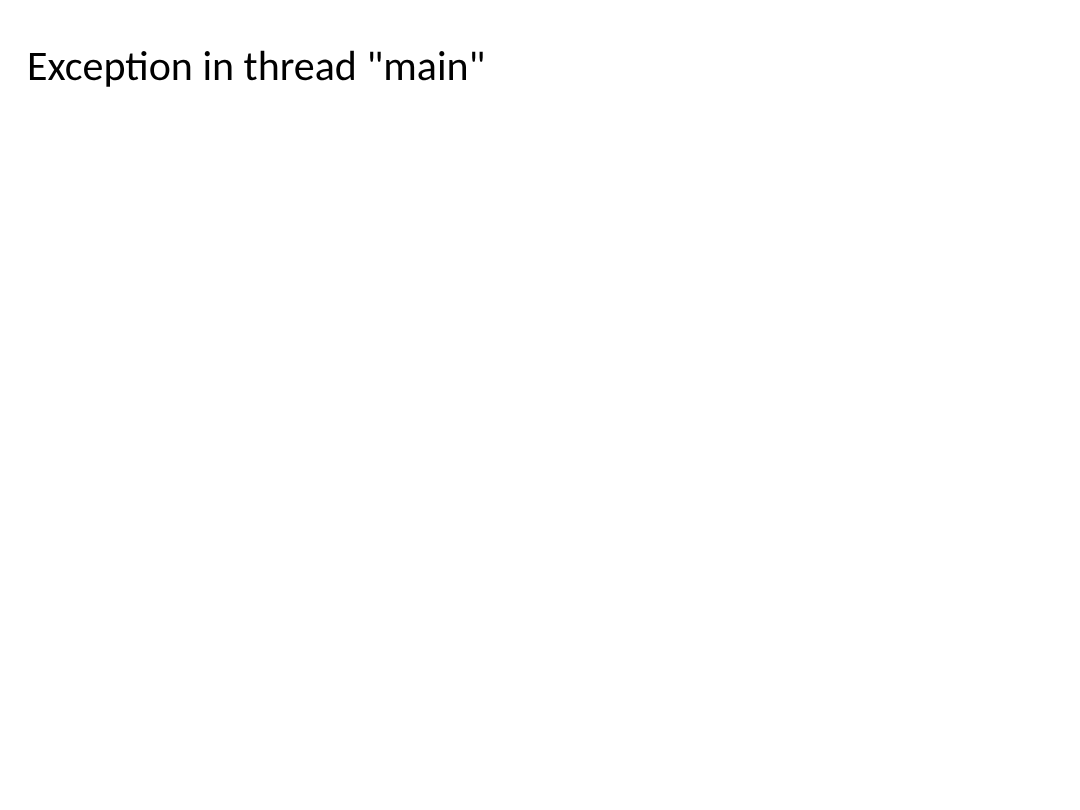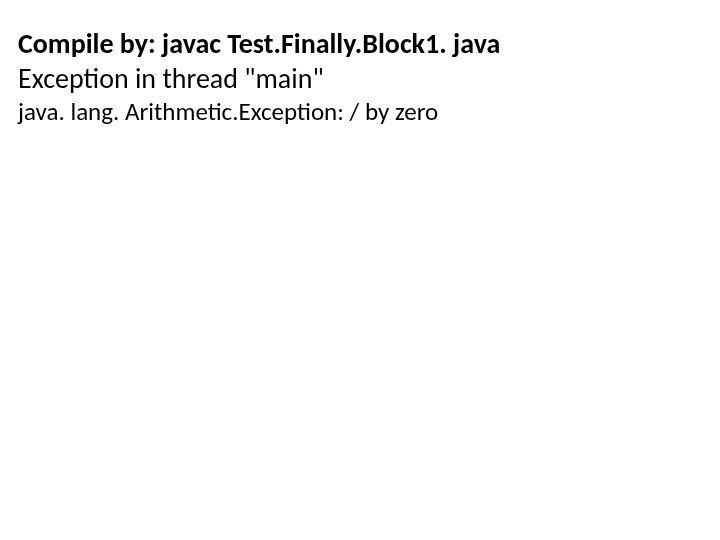--- a/index.html
+++ b/index.html
@@ -30,18 +30,14 @@
       font-weight: bold;
     }
     .normal {
       font-weight: normal;
     }
   </style>
 </head>
 <body>
 
 <div>
-  <div class="line-large">
-    <span class="bold-label">Compile by:</span><span class="bold-value"> javac Test.Finally.Block1. java</span>
-  </div>
   <div class="line-large normal">Exception in thread "main"</div>
-  <div class="line-medium normal">java. lang. Arithmetic.Exception: / by zero</div>
 </div>
 
 </body></html>

